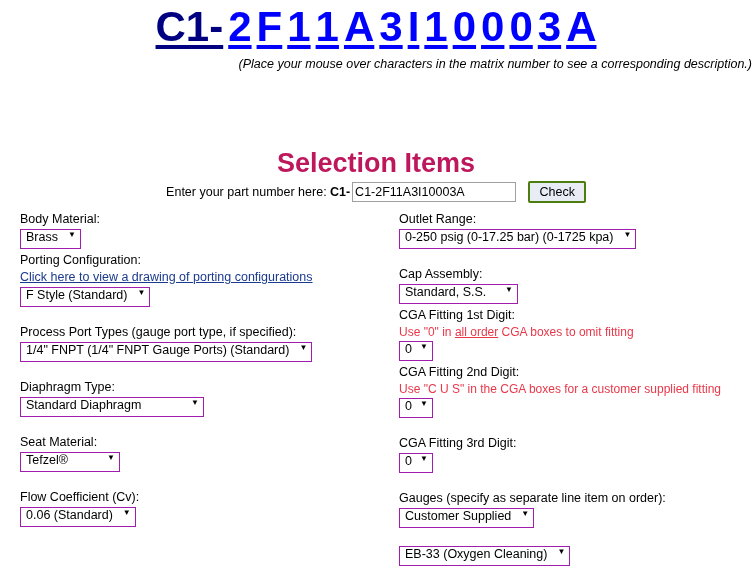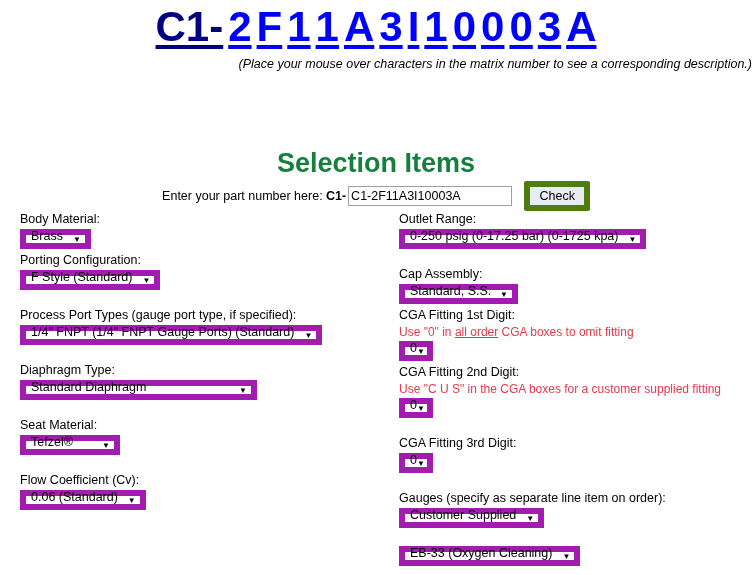--- a/index.html
+++ b/index.html
@@ -47,21 +47,21 @@
     text-align: right;
     font-style: italic;
     font-size: 12.5px;
     color: #000000;
     margin-top: 9px;
   }
 
   
   #selection-heading {
     text-align: center;
-    color: #15803d;
+    color: #be185d;
     font-size: 27px;
     font-weight: bold;
     margin: 0;
     position: absolute;
     top: 149px;
     left: 0;
     right: 0;
     line-height: 1.1;
   }
 
@@ -94,21 +94,21 @@
     background: #ffffff;
     color: #000;
     vertical-align: middle;
     margin-left: 2px;
     box-sizing: content-box;
   }
   #check-button {
     font-family: "Liberation Sans", sans-serif;
     font-size: 12.5px;
     background: #e8ecf5;
-    border: 6px solid #4d7c0f;
+    border: 2px solid #4d7c0f;
     border-radius: 2px;
     padding: 2px 9px;
     margin-left: 9px;
     vertical-align: middle;
     color: #000;
     cursor: pointer;
   }
 
   
   #form-columns {
@@ -147,43 +147,43 @@
     color: #1a3a8f;
     text-decoration: underline;
     line-height: 15px;
     margin-bottom: 2px;
     cursor: pointer;
   }
 
   
   .sel {
     display: inline-flex;
-    align-items: flex-end;
+    align-items: flex-start;
     justify-content: space-between;
     box-sizing: border-box;
     height: 20px;
-    border: 6px solid #a21caf;
+    border: 1px solid #a21caf;
     background: #ffffff;
     padding: 0 4px 0 5px;
     font-size: 12.5px;
     color: #000;
     cursor: pointer;
     white-space: nowrap;
     vertical-align: middle;
   }
   .sel .sel-text { margin-right: 10px; }
   .sel .arrow {
     font-size: 8px;
     line-height: 1;
     color: #000;
     transform: translateY(1px);
   }
   
   .w-auto  { }
-  .w-wide  { width: 237px; }
+  .w-wide  { width: 184px; }
   .w-wide .sel-text { margin-right: 0; }
   .w-med   { width: 119px; }
   .w-med  .sel-text { margin-right: 0; }
   .w-small { width: 100px; }
   .w-small .sel-text { margin-right: 0; }
   .w-tiny  { width: 34px; }
   .w-tiny  .sel-text { margin-right: 0; }
 
   .gap-lg { height: 18px; }
   .gap-sm { height: 4px; }
@@ -214,20 +214,21 @@
       <div class="sel w-auto">
         <span class="sel-text">Brass</span>
         <span class="arrow">▼</span>
       </div>
     </div>
 
     <div class="gap-sm"></div>
 
     <div class="field">
       <div class="field-label">Porting Configuration:</div>
+      <a class="porting-link">Click here to view a drawing of porting configurations</a>
       <div class="sel w-auto">
         <span class="sel-text">F Style (Standard)</span>
         <span class="arrow">▼</span>
       </div>
     </div>
 
     <div class="gap-lg"></div>
 
     <div class="field">
       <div class="field-label">Process Port Types (gauge port type, if specified):</div>

